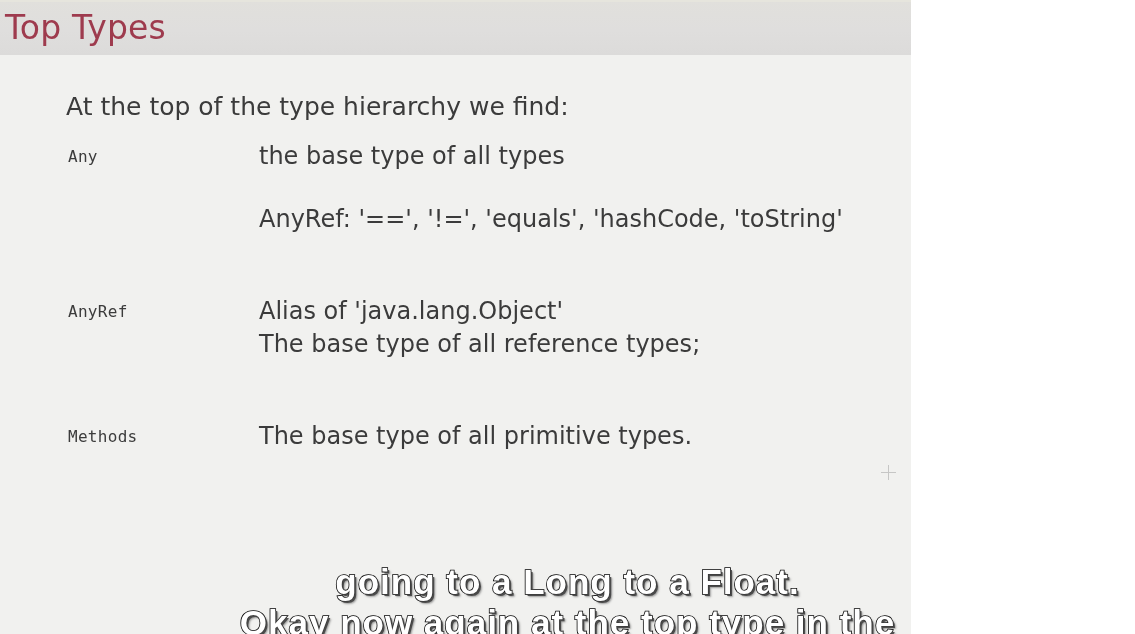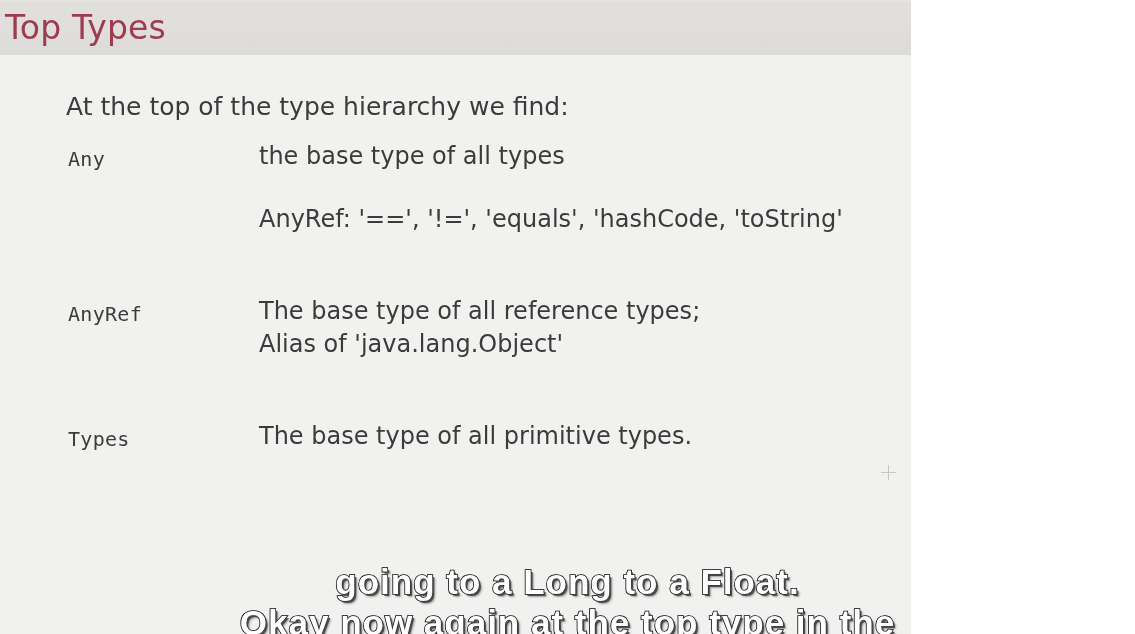--- a/index.html
+++ b/index.html
@@ -73,21 +73,21 @@
     position: absolute;
     left: 0;
     width: 1135px;
   }
 
   .type-name {
     position: absolute;
     left: 68px;
     top: 0;
     font-family: "DejaVu Sans Mono", monospace;
-    font-size: 20px;
+    font-size: 16px;
     color: #3c3c3c;
     white-space: nowrap;
     letter-spacing: 0.3px;
   }
 
   .type-desc-block {
     position: absolute;
     left: 259px;
     top: -7px;
     width: 800px;
@@ -177,27 +177,27 @@
       <div class="type-name">Any</div>
       <div class="type-desc-block">
         <div class="desc-line">the base type of all types</div>
         <div class="desc-line spaced">AnyRef: '==', '!=', 'equals', 'hashCode, 'toString'</div>
       </div>
     </div>
 
     <div class="type-entry" id="entry-anyref">
       <div class="type-name">AnyRef</div>
       <div class="type-desc-block">
+        <div class="desc-line">Alias of 'java.lang.Object'</div>
         <div class="desc-line">The base type of all reference types;</div>
-        <div class="desc-line">Alias of 'java.lang.Object'</div>
       </div>
     </div>
 
     <div class="type-entry" id="entry-anyval">
-      <div class="type-name">Types</div>
+      <div class="type-name">Methods</div>
       <div class="type-desc-block">
         <div class="desc-line">The base type of all primitive types.</div>
       </div>
     </div>
 
     <div id="cursor-crosshair"></div>
 
     <div id="caption-overlay">
       <div class="caption-line">going to a Long to a Float.</div>
       <div class="caption-line">Okay now again at the top type in the</div>

